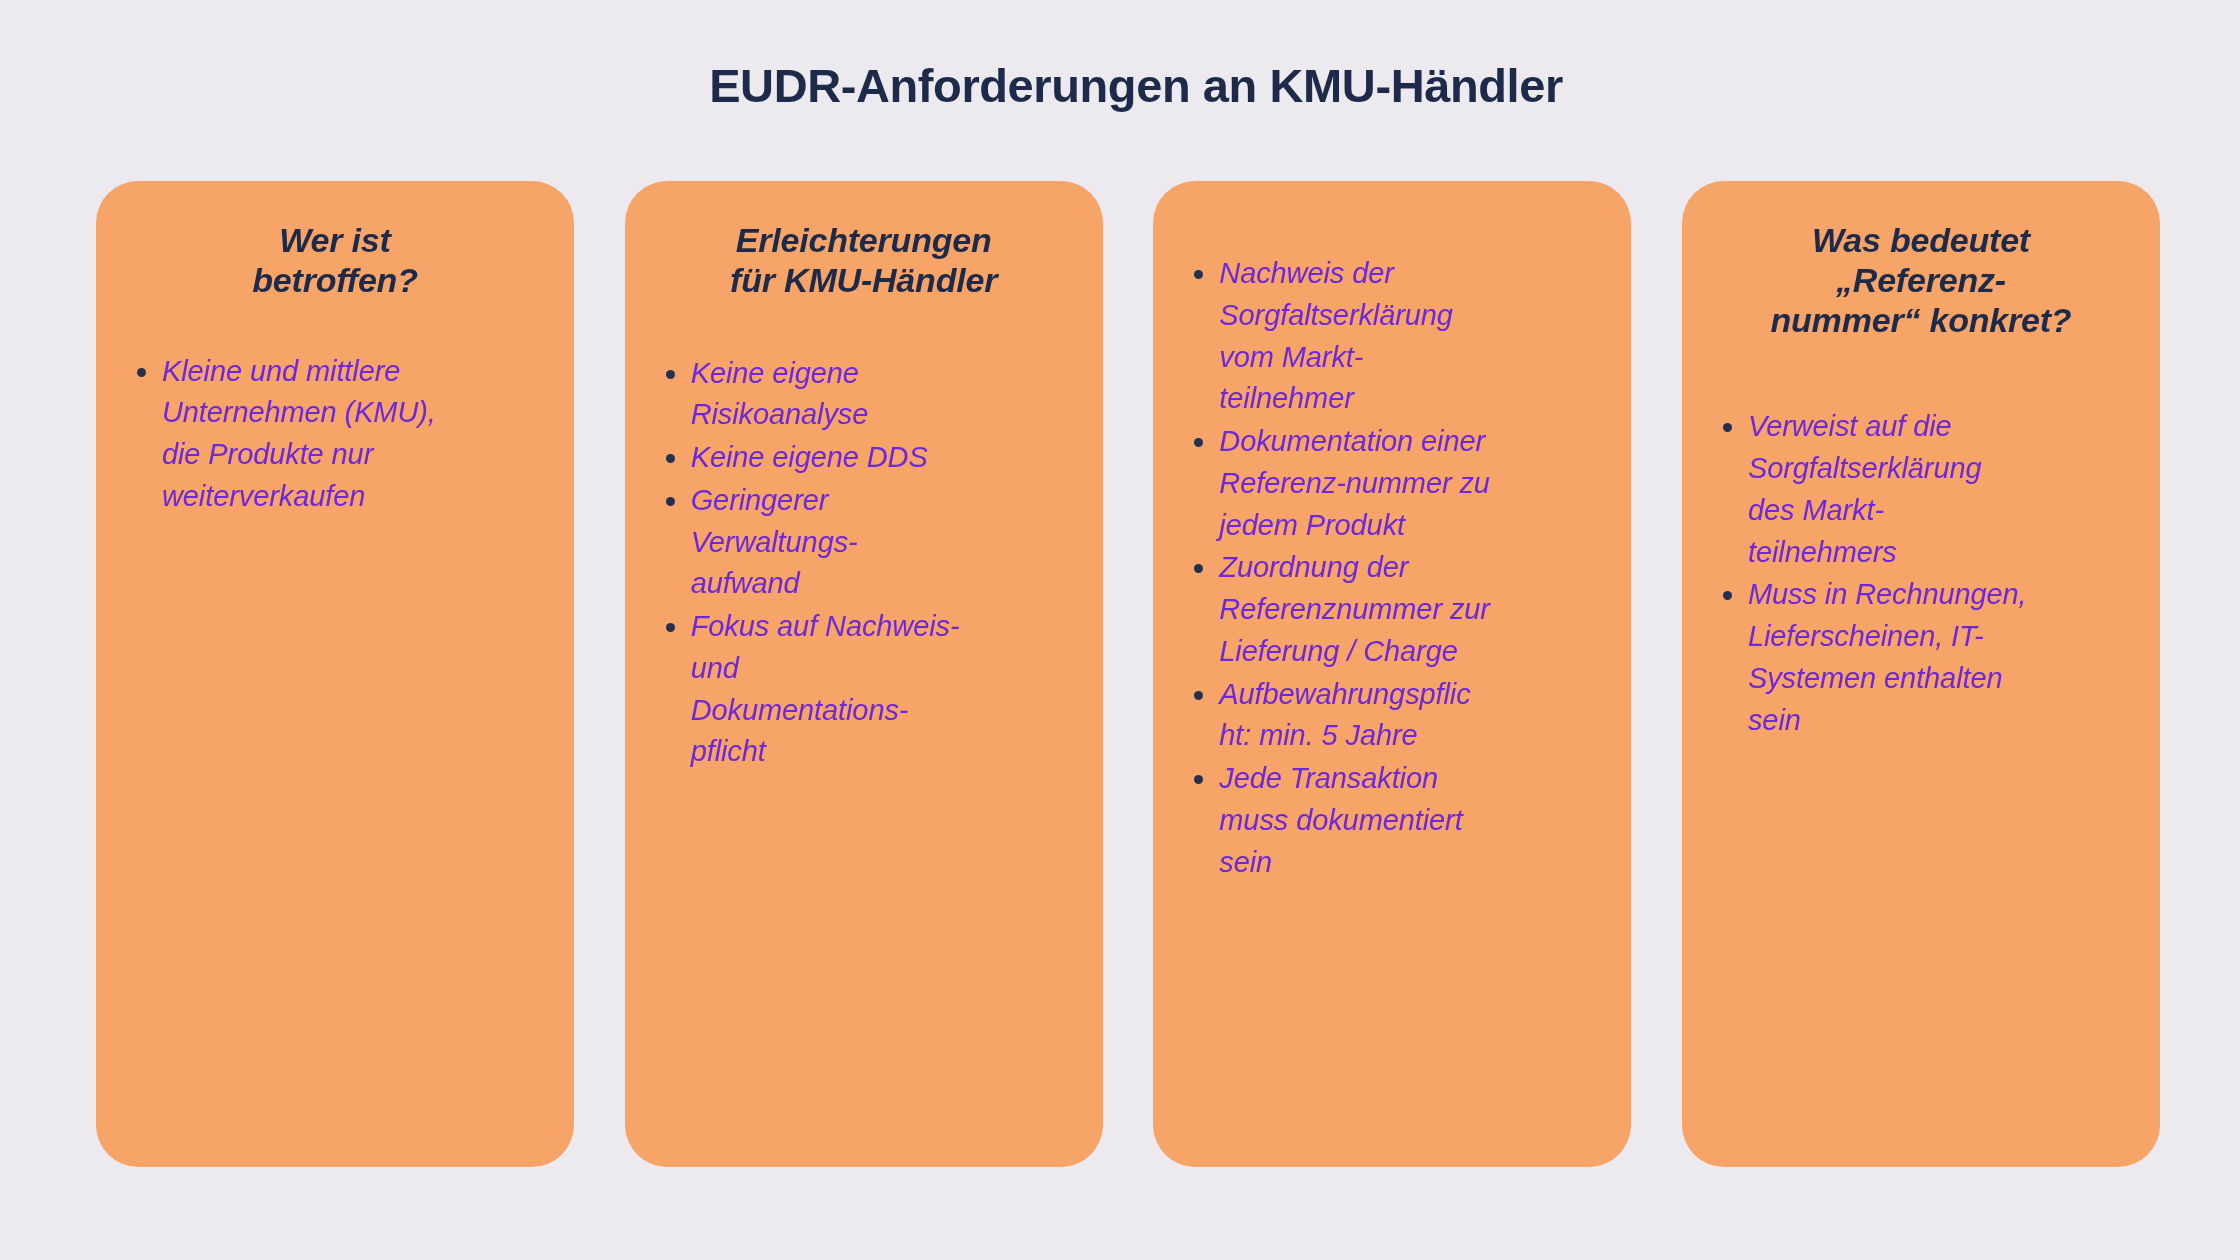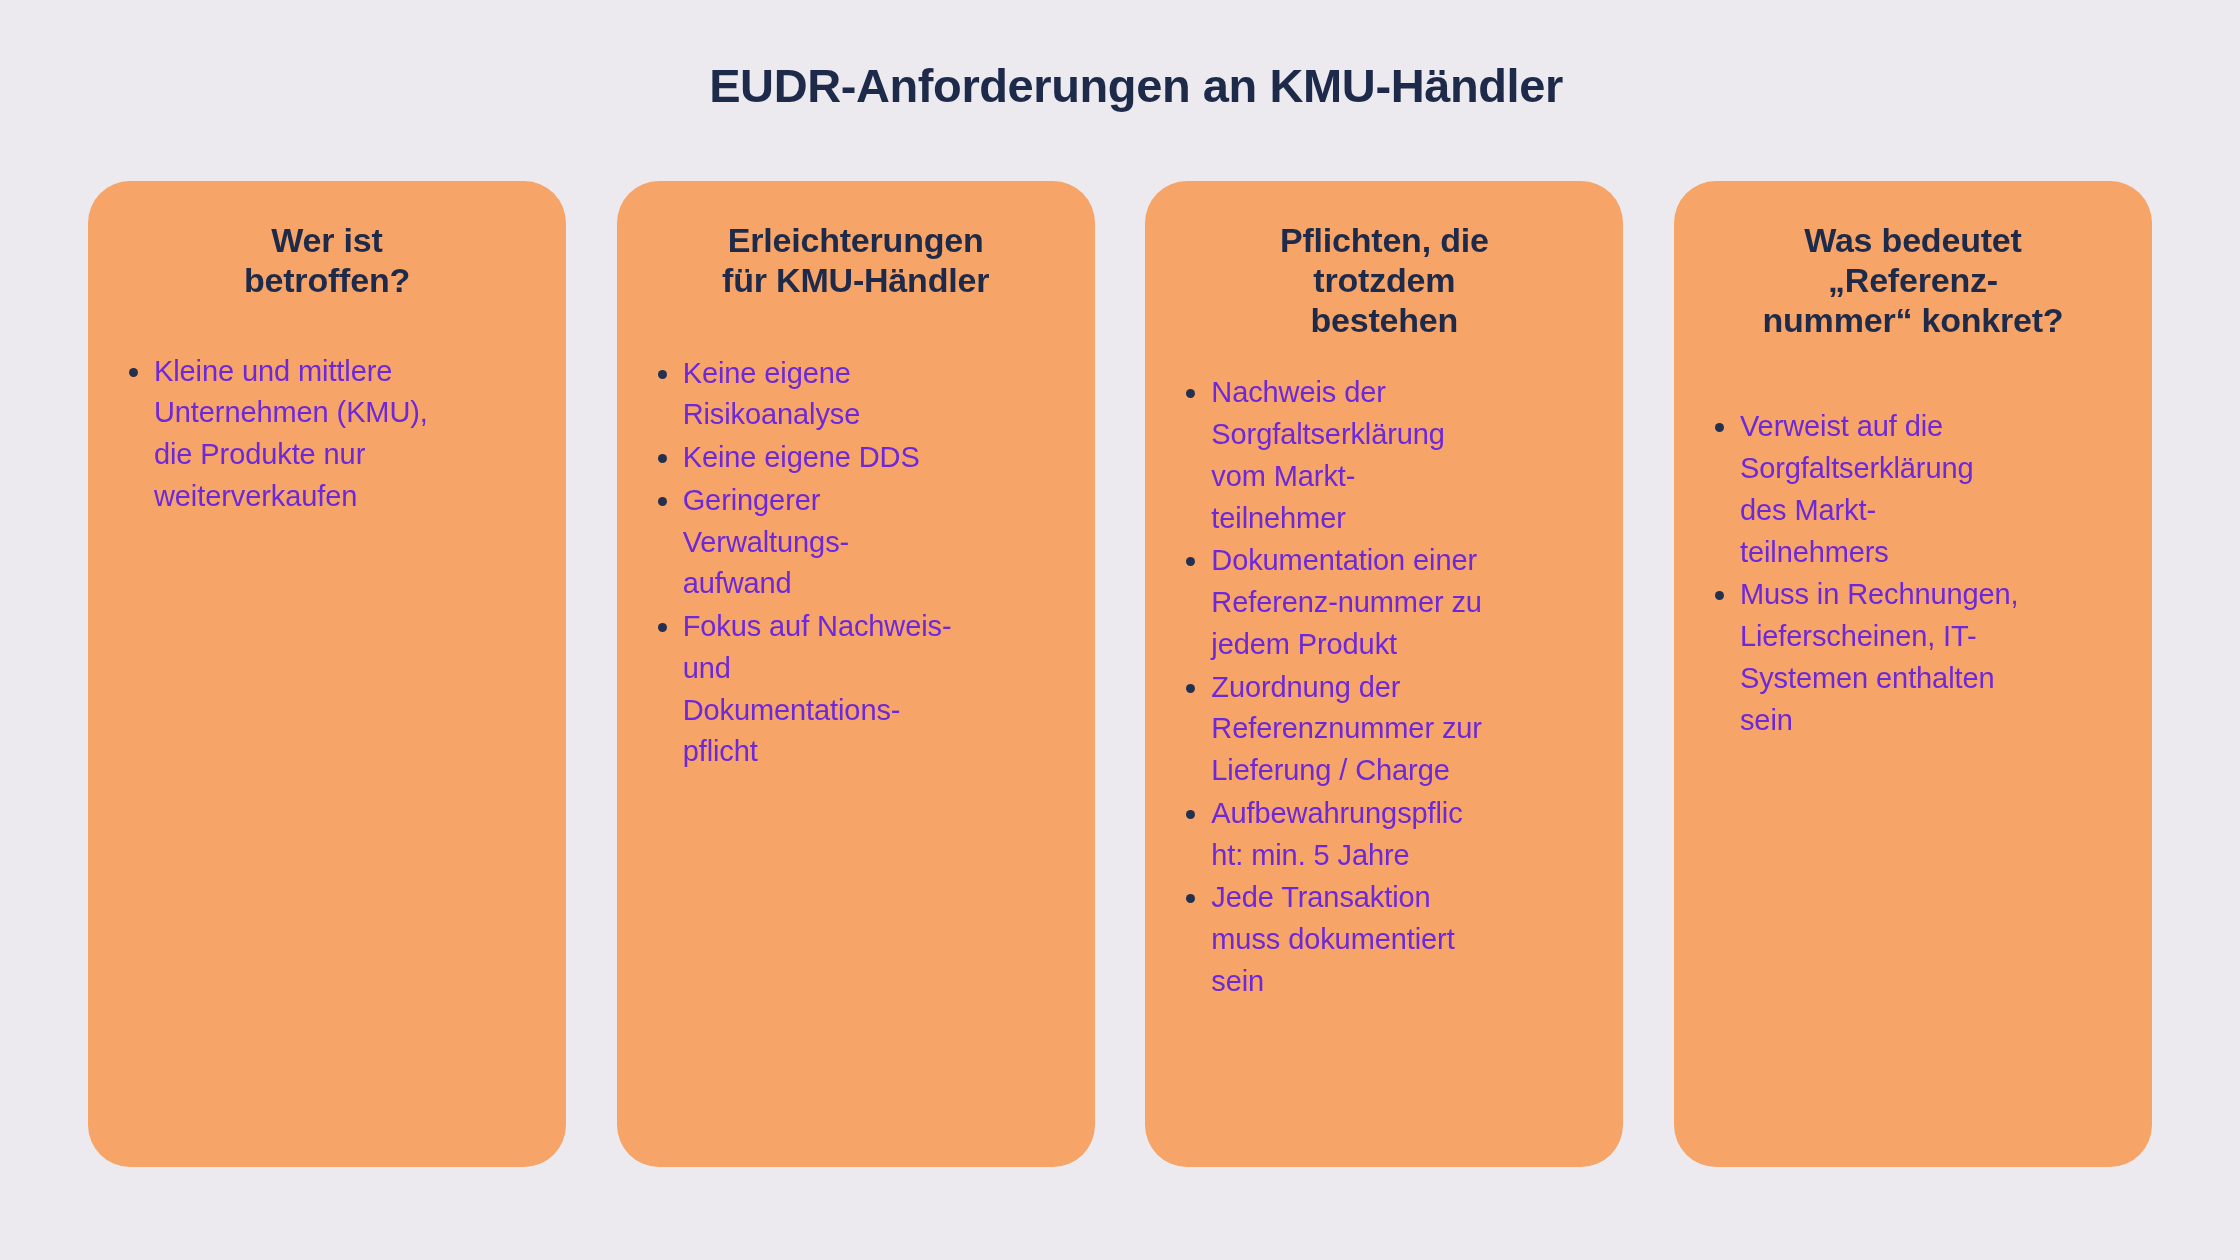--- a/index.html
+++ b/index.html
@@ -33,27 +33,28 @@
     font-weight: bold;
     letter-spacing: -0.4px;
     color: #1f2b४9;
     color: #1e2a4a;
     font-family: "Liberation Sans", sans-serif;
   }
 
   .cards-row {
     position: absolute;
     top: 181px;
-    left: 88px;
+    left: 96px;
     width: 2064px;
     height: 986px;
     display: flex;
     flex-direction: row;
     justify-content: space-between;
     align-items: flex-start;
+    font-style: italic;
   }
 
   .card {
     width: 478px;
     height: 986px;
     background: #f6a467;
     border-radius: 42px;
     box-sizing: border-box;
     padding: 40px 28px 30px 28px;
     display: flex;
@@ -138,23 +139,20 @@
 Verwaltungs-
 aufwand</li>
         <li class="card-list-item">Fokus auf Nachweis-
 und
 Dokumentations-
 pflicht</li>
       </ul>
     </div>
 
     <div class="card card-3">
-      <div class="card-title">Pflichten, die
-trotzdem
-bestehen</div>
       <ul class="card-list">
         <li class="card-list-item">Nachweis der
 Sorgfaltserklärung
 vom Markt-
 teilnehmer</li>
         <li class="card-list-item">Dokumentation einer
 Referenz-nummer zu
 jedem Produkt</li>
         <li class="card-list-item">Zuordnung der
 Referenznummer zur

